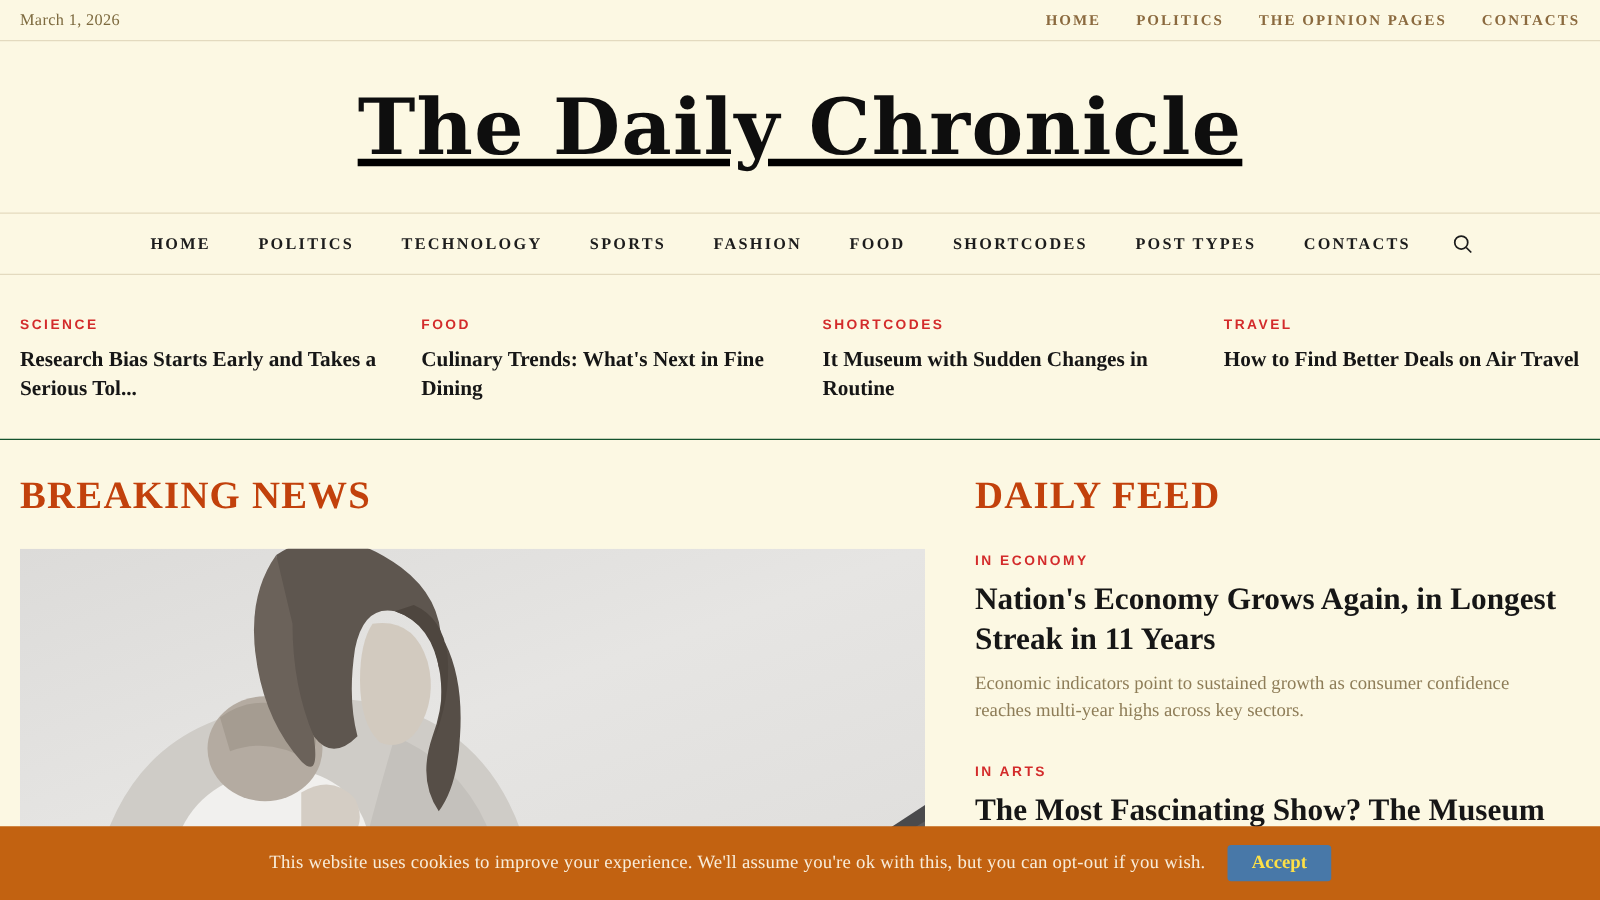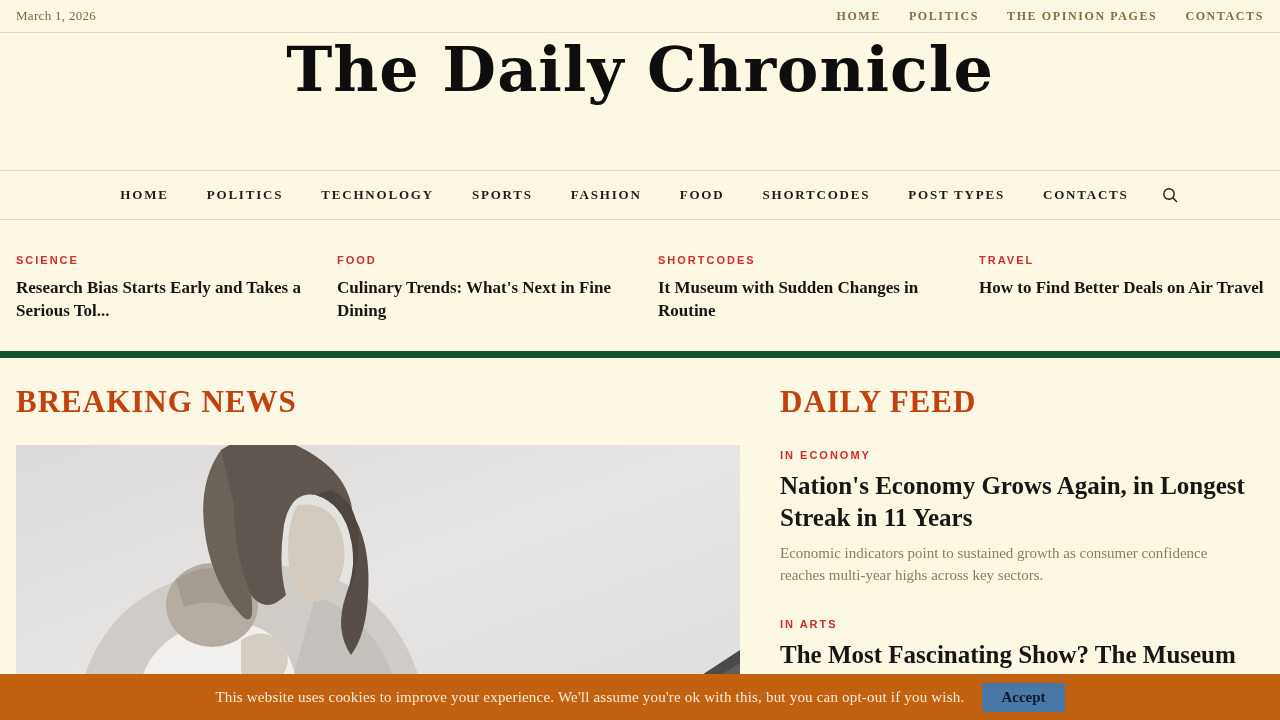--- a/index.html
+++ b/index.html
@@ -29,21 +29,23 @@
     font-weight: bold;
     color: #8b6a3f;
     text-decoration: none;
     letter-spacing: 1.6px;
     cursor: pointer;
   }
   
   .masthead {
     height: 137px;
     display: flex;
+    align-items: center;
     justify-content: center;
+    text-decoration: underline;
   }
   .site-title {
     font-family: "DejaVu Serif", serif;
     font-weight: bold;
     font-size: 62px;
     color: #0e0e0e;
     letter-spacing: 1px;
     cursor: pointer;
   }
   
@@ -69,21 +71,21 @@
     cursor: pointer;
     display: flex;
     align-items: center;
   }
   
   .teasers {
     display: grid;
     grid-template-columns: repeat(4, 1fr);
     gap: 36px;
     padding: 30px 16px 28px 16px;
-    border-bottom: 7px solid #14532d;
+    border-bottom: 1px solid #14532d;
   }
   .teaser-cat {
     display: inline-block;
     font-family: "Liberation Sans", sans-serif;
     font-size: 11px;
     font-weight: bold;
     letter-spacing: 2px;
     color: #d32b2b;
     margin-bottom: 11px;
     cursor: pointer;
@@ -139,36 +141,36 @@
   .feed-excerpt {
     font-size: 15px;
     color: #8e7d58;
     line-height: 1.45;
     max-width: 470px;
   }
   
   .cookie-banner {
     position: absolute;
     left: 0; right: 0; bottom: 0;
-    height: 46px;
+    height: 59px;
     background: #c26211;
     display: flex;
     align-items: center;
     justify-content: center;
     gap: 18px;
     z-index: 10;
   }
   .cookie-msg {
     font-size: 15px;
     color: #f8ecd9;
     letter-spacing: 0.2px;
   }
   .cookie-accept {
     background: #4878a8;
-    color: #0f172a;
+    color: #fde047;
     border: none;
     border-radius: 3px;
     font-family: "Liberation Serif", serif;
     font-size: 15px;
     font-weight: bold;
     padding: 6px 19px;
     cursor: pointer;
   }
 </style>
 </head>

